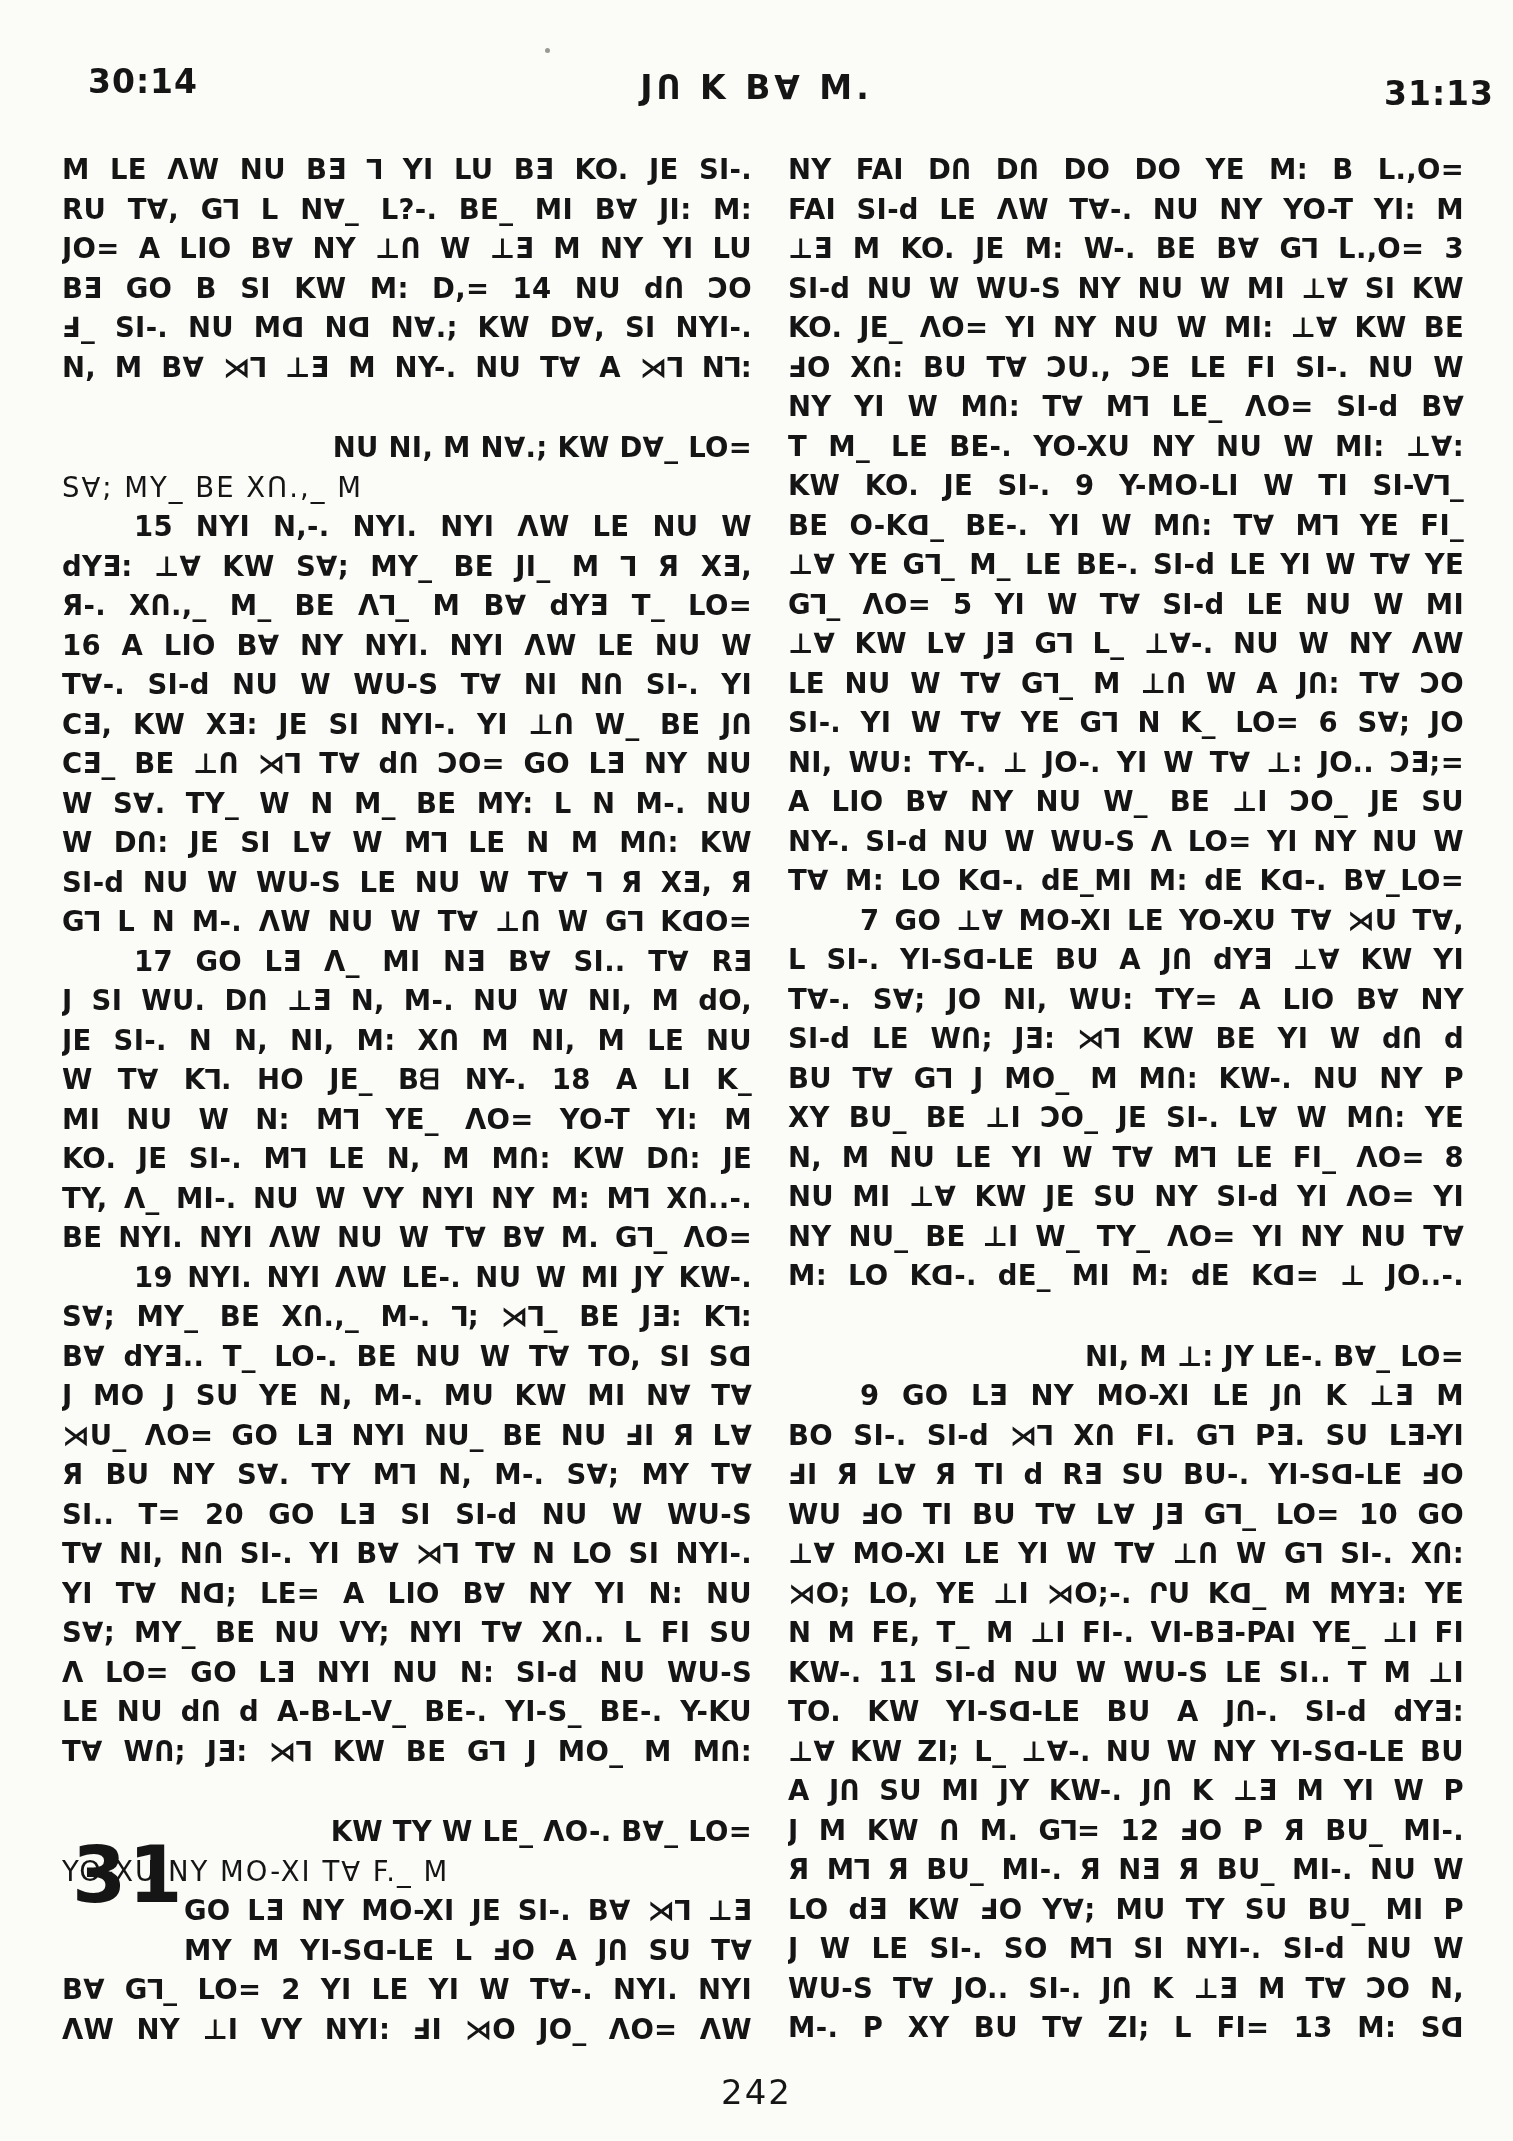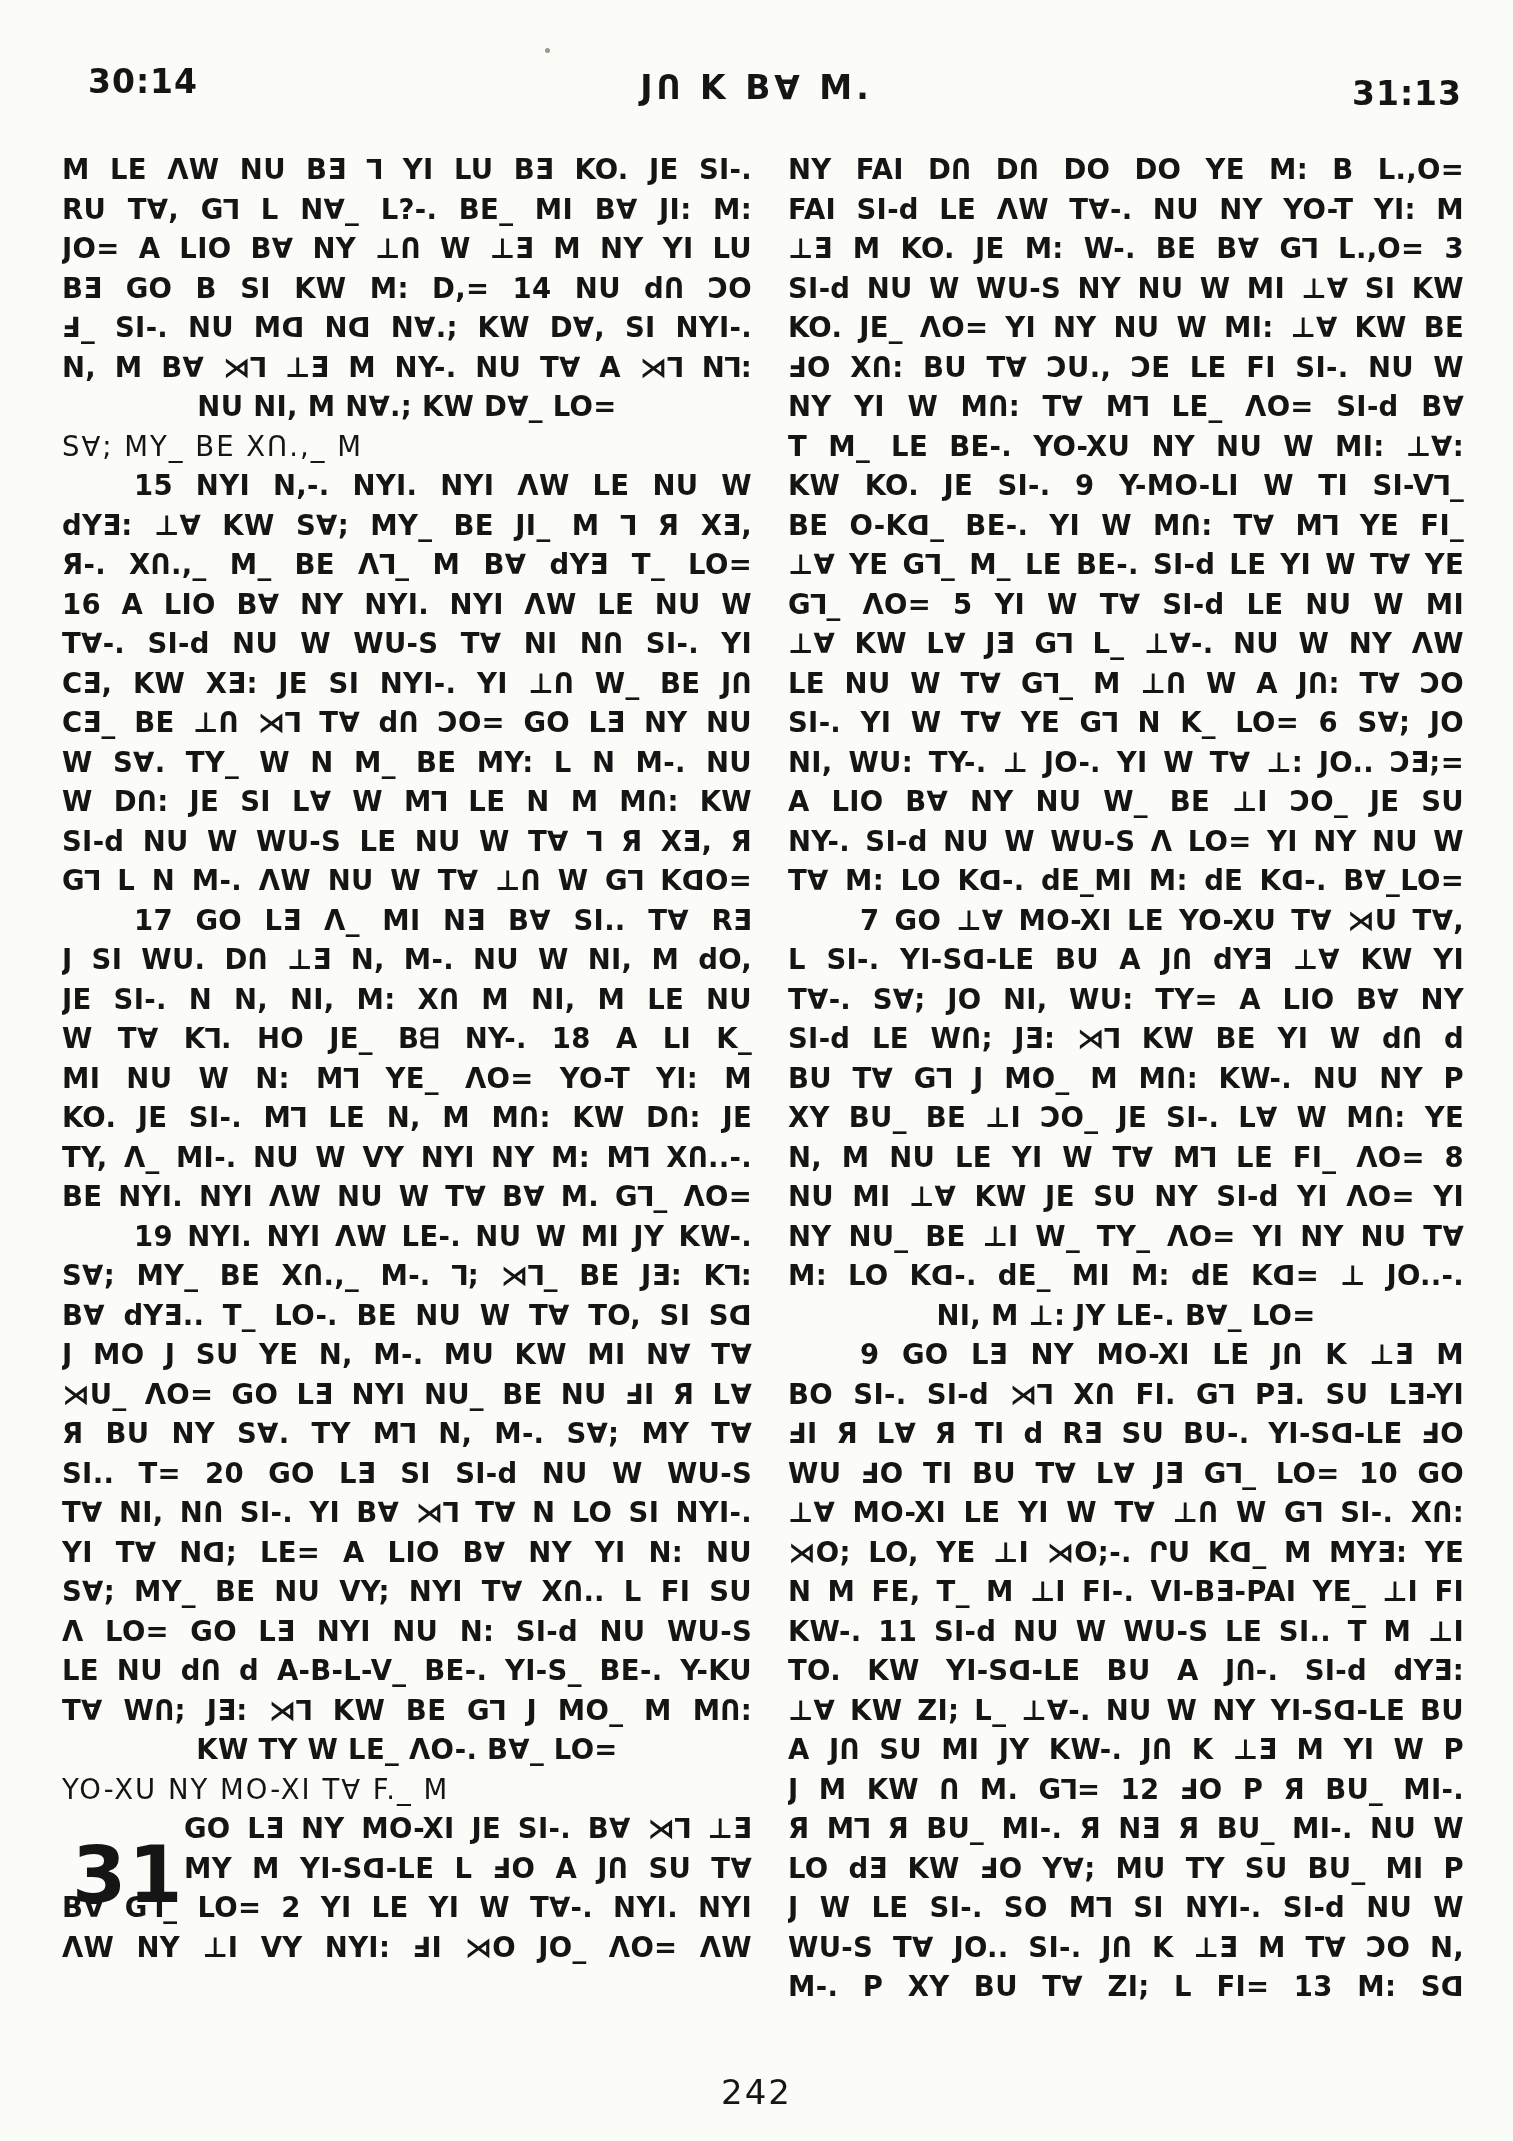--- a/index.html
+++ b/index.html
@@ -9,34 +9,34 @@
     background:#fbfbf8;
     font-family:"DejaVu Sans", sans-serif;
     color:#151515;
     overflow:hidden;
     margin:0 auto;
   }
   
   .hdr{position:absolute;font-weight:700;font-size:33px;letter-spacing:1px;white-space:nowrap;}
   .hdr-left{left:88px;top:62px;}
   .hdr-center{left:0;right:0;top:68px;text-align:center;letter-spacing:4px;font-weight:800;}
-  .hdr-right{left:1352px;top:74px;}
+  .hdr-right{left:1384px;top:74px;}
   
   .col{position:absolute;top:150px;}
   .col-left{left:62px;width:690px;}
   .col-right{left:788px;width:676px;}
   .line{
     height:39.5px;line-height:39.5px;
     font-size:27.5px;font-weight:700;
     letter-spacing:0.3px;
     overflow:hidden;
     white-space:normal;
   }
   .s-j{text-align:justify;text-align-last:justify;}
-  .s-l{text-align:center;}
+  .s-l{text-align:right;margin-top:41px;}
   .s-c{text-align:left;font-weight:400;letter-spacing:2px;}
   .s-i{text-align:justify;text-align-last:justify;text-indent:72px;}
   .s-x{text-align:justify;text-align-last:justify;text-indent:122px;}
   
   .chapter-num{
     position:absolute;left:72px;top:1836px;
     font-size:78px;line-height:78px;font-weight:800;
     letter-spacing:2px;
   }
   

